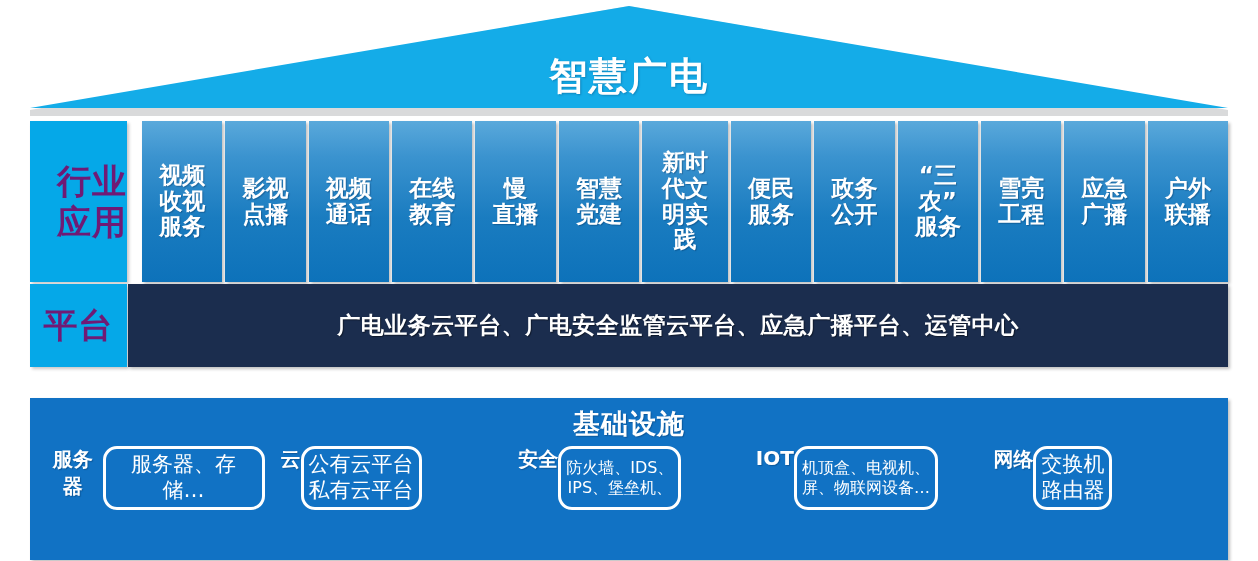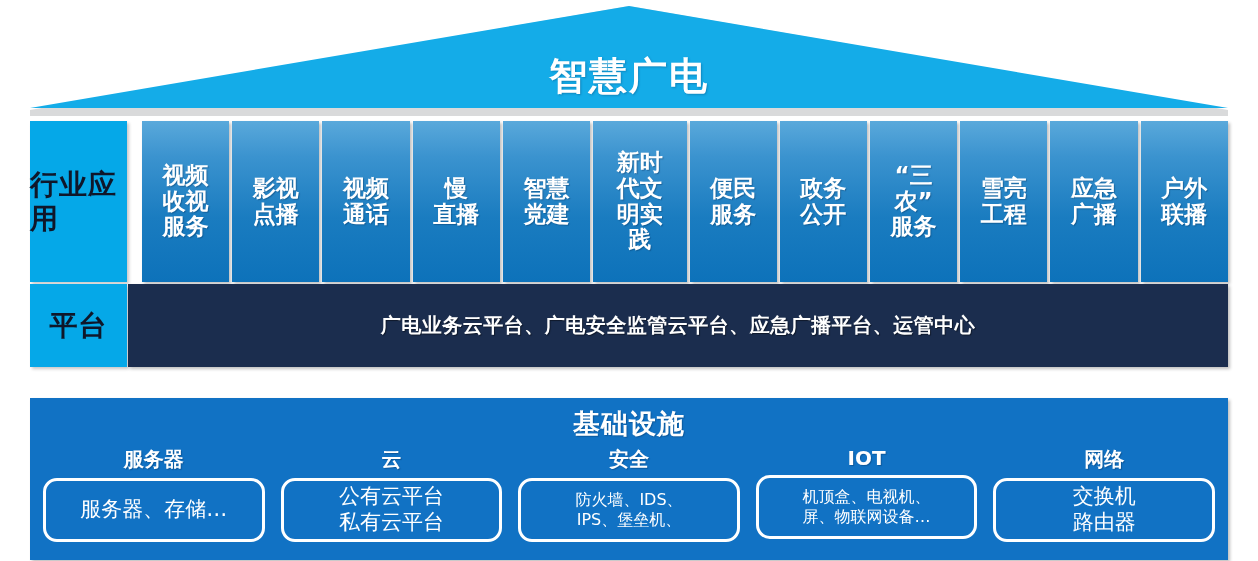--- a/index.html
+++ b/index.html
@@ -28,24 +28,24 @@
   }
 
   
   #row-apps{
     position:absolute;left:30px;top:121px;width:1198px;height:161px;
     display:flex;align-items:stretch;
   }
   .side-label{
     width:97px;flex:0 0 97px;
     background:#05A8E8;
-    color:#0f172a;
-    font-size:28px;font-weight:bold;
+    color:#701a75;
+    font-size:34px;font-weight:bold;
     display:flex;align-items:center;justify-content:center;
-    text-align:left;line-height:1.18;
+    text-align:right;line-height:1.18;
     box-shadow:2px 2px 3px rgba(0,0,0,.22);
     letter-spacing:1px;
   }
   #apps-cells{
     margin-left:15px;
     flex:1 1 auto;
     display:flex;gap:3px;align-items:stretch;
   }
   .app-cell{
     flex:1 1 0;
@@ -62,21 +62,21 @@
 
   
   #row-platform{
     position:absolute;left:30px;top:284px;width:1198px;height:83px;
     display:flex;align-items:stretch;
   }
   #platform-bar{
     margin-left:1px;flex:1 1 auto;
     background:#1b2d4e;
     color:#ffffff;
-    font-size:20px;font-weight:bold;
+    font-size:23px;font-weight:bold;
     display:flex;align-items:center;justify-content:center;
     letter-spacing:.5px;
     box-shadow:2px 2px 3px rgba(0,0,0,.25);
     text-shadow:1px 1px 1px rgba(0,0,0,.45);
   }
 
   
   #infra{
     position:absolute;left:30px;top:398px;width:1198px;height:162px;
     background:#1172C4;
@@ -86,21 +86,21 @@
     text-align:center;color:#ffffff;
     font-size:27px;font-weight:bold;
     padding-top:8px;letter-spacing:1px;
     text-shadow:1px 1px 1px rgba(0,40,80,.35);
   }
   #infra-cols{
     display:flex;gap:16px;
     padding:4px 13px 0 13px;
     align-items:flex-start;
   }
-  .infra-col{flex:1 1 0;display:flex;flex-direction:column;align-items:stretch;}
+  .infra-col{flex:1 1 0;display:flex;flex-direction:row;align-items:stretch;}
   .infra-col-title{
     text-align:center;color:#ffffff;
     font-size:20px;font-weight:bold;
     margin-bottom:5px;
     text-shadow:1px 1px 1px rgba(0,40,80,.35);
   }
   .infra-box{
     border:3px solid #ffffff;
     border-radius:14px;
     height:64px;
@@ -126,20 +126,21 @@
     </svg>
     <div id="roof-title">智慧广电</div>
   </div>
 
   <div id="row-apps">
     <div class="side-label">行业应用</div>
     <div id="apps-cells">
         <div class="app-cell">视频<br>收视<br>服务</div>
         <div class="app-cell">影视<br>点播</div>
         <div class="app-cell">视频<br>通话</div>
+        <div class="app-cell">在线<br>教育</div>
         <div class="app-cell">慢<br>直播</div>
         <div class="app-cell">智慧<br>党建</div>
         <div class="app-cell wide">新时<br>代文<br>明实<br>践</div>
         <div class="app-cell">便民<br>服务</div>
         <div class="app-cell">政务<br>公开</div>
         <div class="app-cell">“三<br>农”<br>服务</div>
         <div class="app-cell">雪亮<br>工程</div>
         <div class="app-cell">应急<br>广播</div>
         <div class="app-cell">户外<br>联播</div>
       </div>

